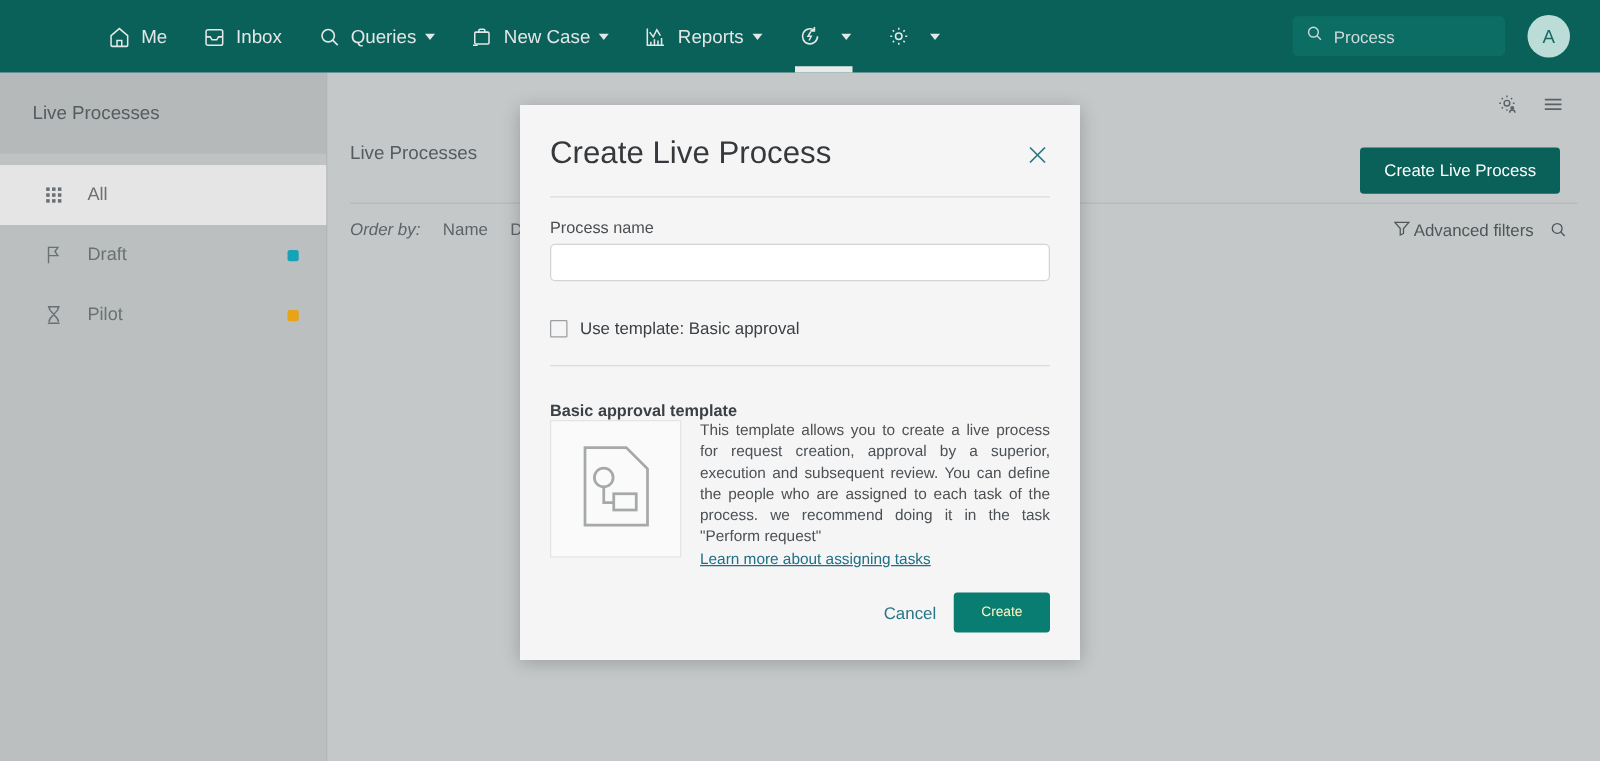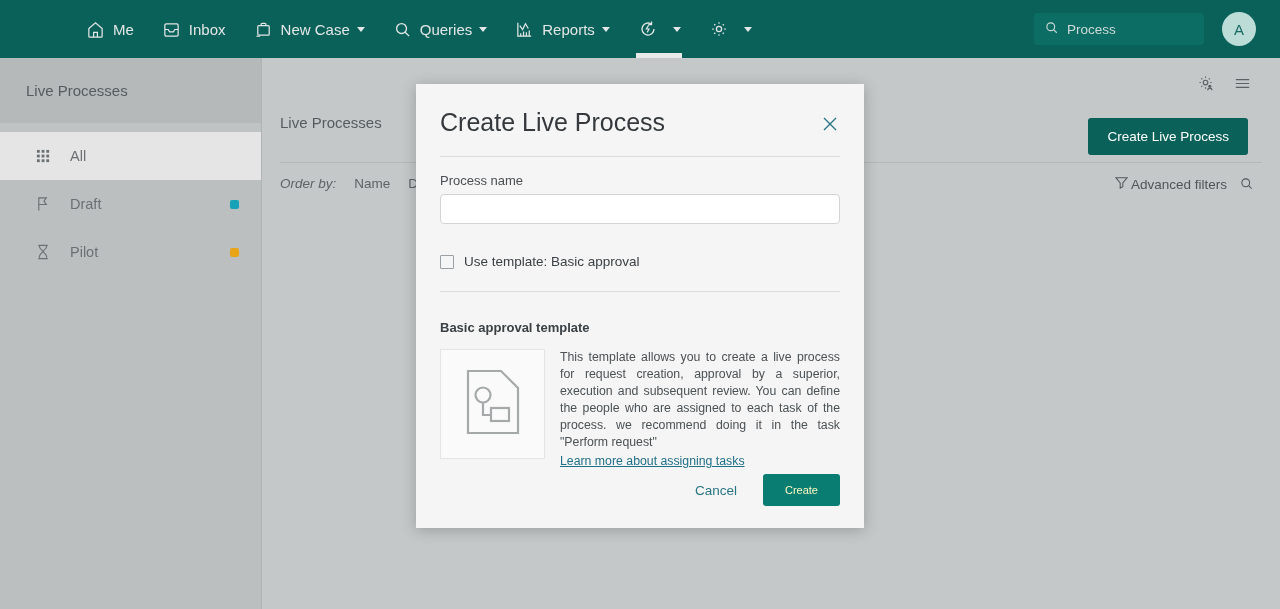--- a/index.html
+++ b/index.html
@@ -118,36 +118,36 @@
     color: #333; outline: none;
   }
   .cb-row { display: flex; align-items: center; margin-top: 30px; cursor: pointer; }
   .cb {
     width: 14px; height: 14px; border: 1px solid #9aa0a3; background: #f5f5f5;
     border-radius: 1px;
   }
   .cb-label { margin-left: 10px; font-size: 13.5px; color: #3b4044; }
   .cb-label b { font-weight: 400; }
   .tpl-title { font-size: 13px; color: #3b4044; font-weight: 700; margin-top: 28px; }
-  .tpl-box { display: flex; margin-top: 14px; }
+  .tpl-box { display: flex; }
   .thumb {
     width: 105px; height: 110px; background: #fafafa; border: 1px solid #e4e4e4;
     display: flex; align-items: center; justify-content: center; flex: none;
   }
   .tpl-desc { margin-left: 15px; flex: 1; }
   .tpl-desc p {
     font-size: 12.3px; line-height: 17px; color: #4c5155; text-align: justify;
   }
   .tpl-link {
     display: inline-block; margin-top: 2px; font-size: 12.3px; color: #1f6f87;
     text-decoration: underline; cursor: pointer;
   }
   .modal-foot {
     position: absolute; bottom: 22px; right: 24px; display: flex;
-    align-items: center; gap: 16px;
+    align-items: center; gap: 4px;
   }
   .btn-cancel {
     background: none; border: none; color: #2a7585; font-size: 13.5px;
     cursor: pointer; padding: 8px 10px; font-family: inherit;
   }
   .btn-create {
     background: #0a7d72; color: #fef9c3; border: none; font-size: 11px;
     padding: 10px 22px; border-radius: 3px; cursor: pointer; font-family: inherit;
   }
   .tpl-divider { height: 1px; background: #dcdcdc; margin-top: 22px; }
@@ -177,38 +177,38 @@
           <svg width="19" height="19" viewBox="0 0 20 20" fill="none" stroke="#e3e7e7" stroke-width="1.3">
             <rect x="3" y="4" width="14" height="13" rx="1.5"></rect>
             <path d="M3 10h3.5l1.5 2.5h4L13.5 10H17"></path>
           </svg>
         </span>
         <span>Inbox</span>
       </div>
 
       <div class="nav-item">
         <span class="ic">
+          <svg width="19" height="19" viewBox="0 0 20 20" fill="none" stroke="#e3e7e7" stroke-width="1.4">
+            <circle cx="9" cy="9" r="5.2"></circle>
+              <path d="M12.8 12.8L17 17"></path>
+          </svg>
+        </span>
+        <span>Queries</span>
+        <span class="caret"></span>
+      </div>
+
+      <div class="nav-item">
+        <span class="ic">
           <svg width="19" height="19" viewBox="0 0 20 20" fill="none" stroke="#e3e7e7" stroke-width="1.3">
             <rect x="4" y="6" width="12" height="10" rx="1"></rect>
             <path d="M7.5 6V4.5a1 1 0 0 1 1-1h3a1 1 0 0 1 1 1V6"></path>
             <path d="M4.5 16.5v1.2M6.5 17.1h-4" stroke-width="1.2"></path>
           </svg>
         </span>
         <span>New Case</span>
-        <span class="caret"></span>
-      </div>
-
-      <div class="nav-item">
-        <span class="ic">
-          <svg width="19" height="19" viewBox="0 0 20 20" fill="none" stroke="#e3e7e7" stroke-width="1.4">
-            <circle cx="9" cy="9" r="5.2"></circle>
-              <path d="M12.8 12.8L17 17"></path>
-          </svg>
-        </span>
-        <span>Queries</span>
         <span class="caret"></span>
       </div>
 
       <div class="nav-item">
         <span class="ic">
           <svg width="19" height="19" viewBox="0 0 20 20" fill="none" stroke="#e3e7e7" stroke-width="1.3">
             <path d="M3 3v14h14"></path>
             <path d="M5 6l3 4 3-6 3 5"></path>
             <path d="M6 17v-3M9 17v-5M12 17v-4M15 17v-6"></path>
           </svg>

